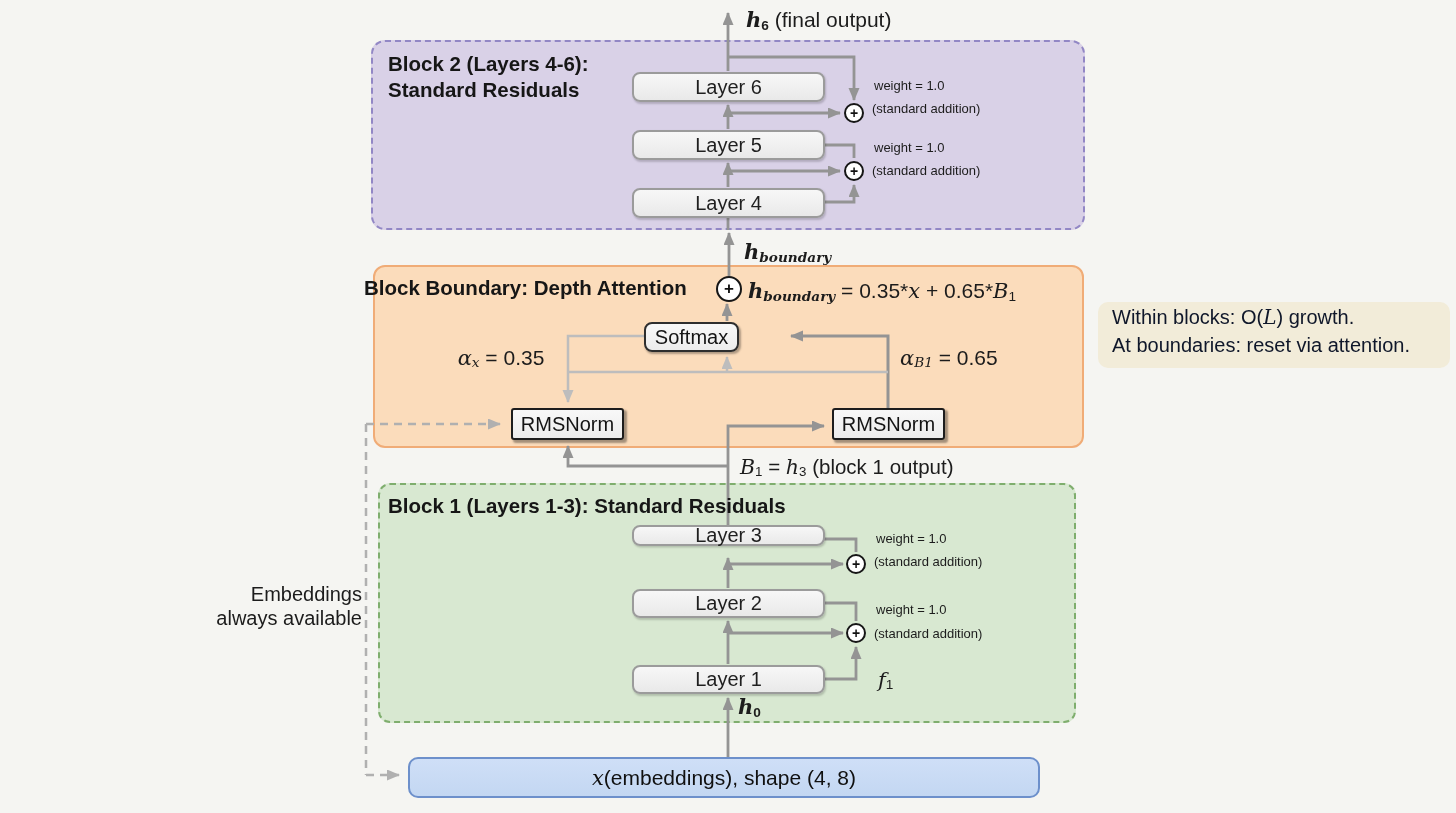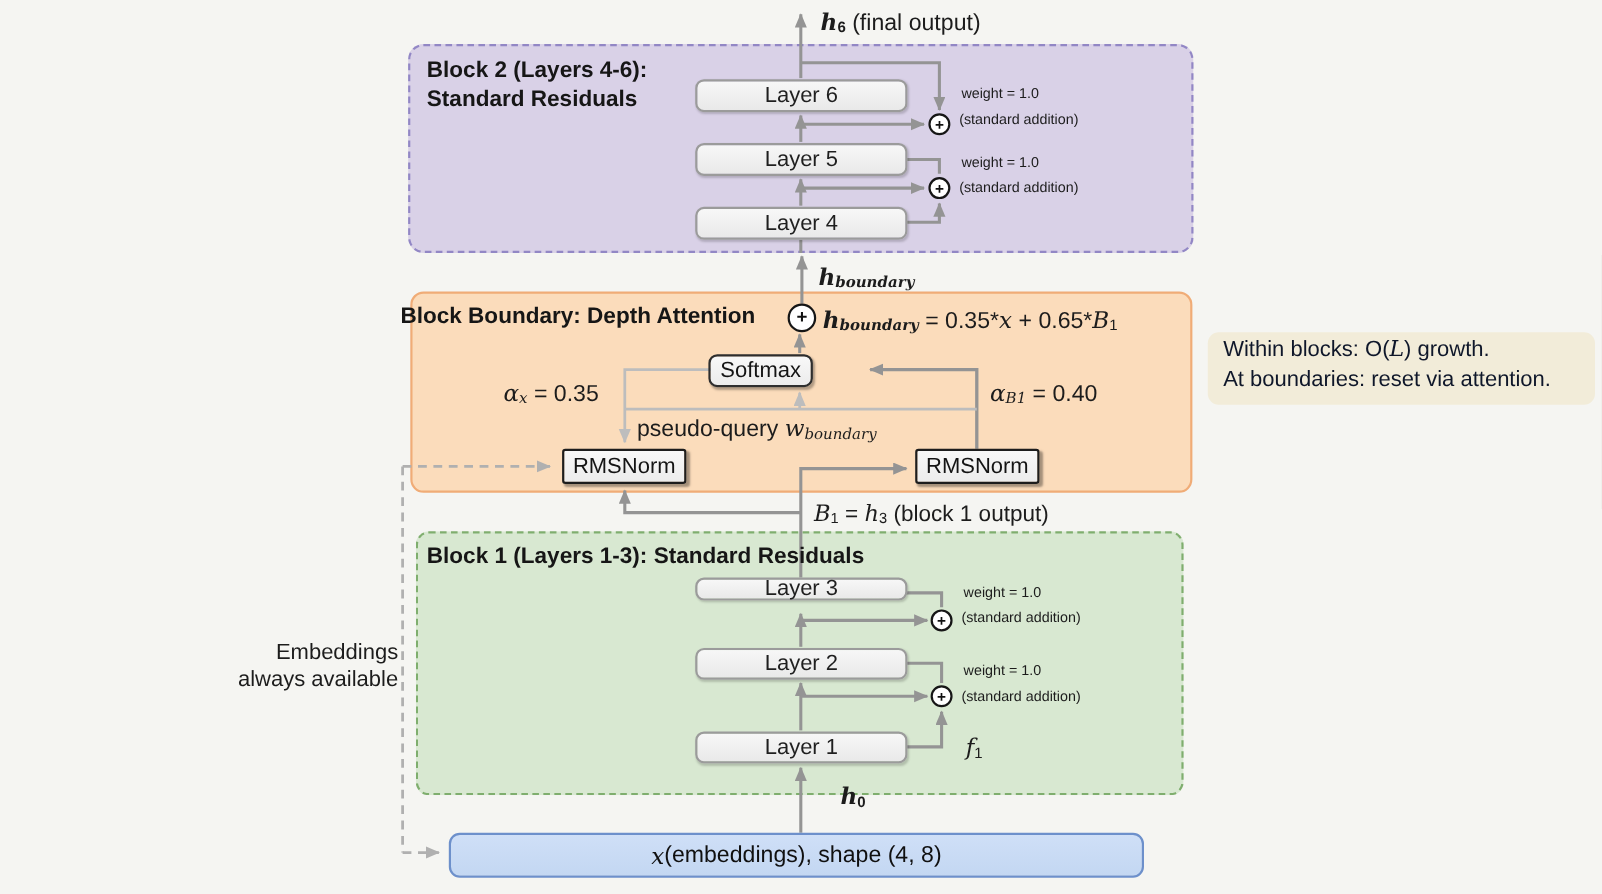--- a/index.html
+++ b/index.html
@@ -143,34 +143,33 @@
   <div class="lbl" style="left:874px; top:85px;">weight = 1.0</div>
   <div class="lbl" style="left:872px; top:108px;">(standard addition)</div>
   <div class="lbl" style="left:874px; top:147px;">weight = 1.0</div>
   <div class="lbl" style="left:872px; top:170px;">(standard addition)</div>
 
   <div class="lbl math" style="left:744px; top:252px;"><span class="mi b">h</span><span class="mi sub b">boundary</span></div>
   <div class="lbl title" style="left:364px; top:288px;">Block Boundary: Depth Attention</div>
   <div class="lbl math" style="left:748px; top:291px;"><span class="mi b">h</span><span class="mi sub b">boundary</span><span> = 0.35*</span><span class="mi">x</span><span> + 0.65*</span><span class="mi">B</span><span class="sub">1</span></div>
 
   <div class="lbl math" style="left:445px; top:358px; width:112px; text-align:center;"><span class="mi">α</span><span class="mi sub">x</span><span> = 0.35</span></div>
-  <div class="lbl math" style="left:900px; top:358px;"><span class="mi">α</span><span class="mi sub">B1</span><span> = 0.40</span></div>
-  <div class="lbl math cc" style="left:688px; top:390px;"><span>pseudo-query </span><span class="mi">w</span><span class="mi sub">boundary</span></div>
+  <div class="lbl math" style="left:900px; top:358px;"><span class="mi">α</span><span class="mi sub">B1</span><span> = 0.65</span></div>
 
   <div class="lbl math" style="left:740px; top:467px; font-size:20.5px;"><span class="mi">B</span><span class="sub">1</span><span> = </span><span class="mi">h</span><span class="sub">3</span><span> (block 1 output)</span></div>
 
   <div class="lbl title" style="left:388px; top:506px;">Block 1 (Layers 1-3): Standard Residuals</div>
 
   <div class="lbl" style="left:876px; top:538px;">weight = 1.0</div>
   <div class="lbl" style="left:874px; top:561px;">(standard addition)</div>
   <div class="lbl" style="left:876px; top:609px;">weight = 1.0</div>
   <div class="lbl" style="left:874px; top:633px;">(standard addition)</div>
   <div class="lbl math" style="left:878px; top:680px;"><span class="mi">f</span><span class="sub">1</span></div>
 
-  <div class="lbl math" style="left:738px; top:724px;margin-left:26px;"><span class="mi b">h</span><span class="sub b">0</span></div>
+  <div class="lbl math" style="left:738px; top:707px;"><span class="mi b">h</span><span class="sub b">0</span></div>
 
   <div class="lbl notetxt" style="left:1112px; top:317px;"><span>Within blocks: O(</span><span class="mi">L</span><span>) growth.</span></div>
   <div class="lbl notetxt" style="left:1112px; top:345px;">At boundaries: reset via attention.</div>
 
   <div class="lbl rr" style="left:362px; top:594px; font-size:20px;">Embeddings</div>
   <div class="lbl rr" style="left:362px; top:618px; font-size:20px;">always available</div>
 
 </div>
 
 </body></html>

